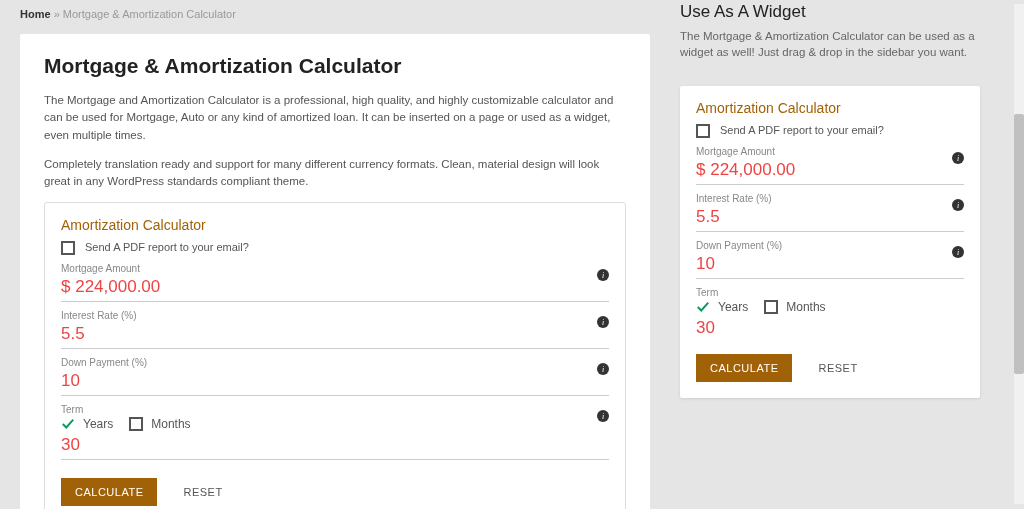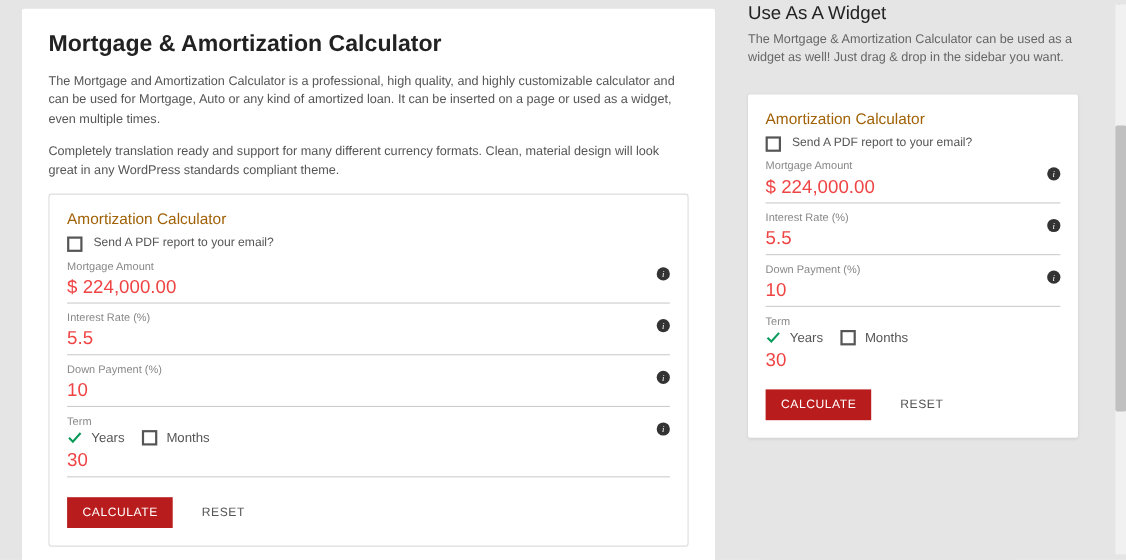--- a/index.html
+++ b/index.html
@@ -122,21 +122,21 @@
     justify-content: center;
   }
   .check-icon svg { width: 14px; height: 14px; }
   .btn-row {
     display: flex;
     align-items: center;
     gap: 26px;
     margin-top: 18px;
   }
   .btn-calc {
-    background: #b91c1c;
+    background: #a16207;
     color: #fff;
     border: none;
     padding: 8px 14px;
     font-size: 11px;
     letter-spacing: 0.5px;
     cursor: pointer;
   }
   .btn-reset {
     background: none;
     border: none;
@@ -192,20 +192,25 @@
 </head>
 <body>
 
 <div class="scroll-marker">▲</div>
 <div class="scrollbar">
   <div class="scrollbar-thumb"></div>
 </div>
 
 <div class="page">
   <div class="main-col">
+    <div class="breadcrumb">
+      <span class="home">Home</span>
+      <span>»</span>
+      <span>Mortgage &amp; Amortization Calculator</span>
+    </div>
 
     <div class="main-content">
       <h1 class="title">Mortgage &amp; Amortization Calculator</h1>
       <div class="intro">
         <p>The Mortgage and Amortization Calculator is a professional, high quality, and highly customizable calculator and can be used for Mortgage, Auto or any kind of amortized loan.  It can be inserted on a page or used as a widget, even multiple times.</p>
         <p>Completely translation ready and support for many different currency formats.  Clean, material design will look great in any WordPress standards compliant theme.</p>
       </div>
 
       <div class="calc-card">
         <div class="calc-title">Amortization Calculator</div>

